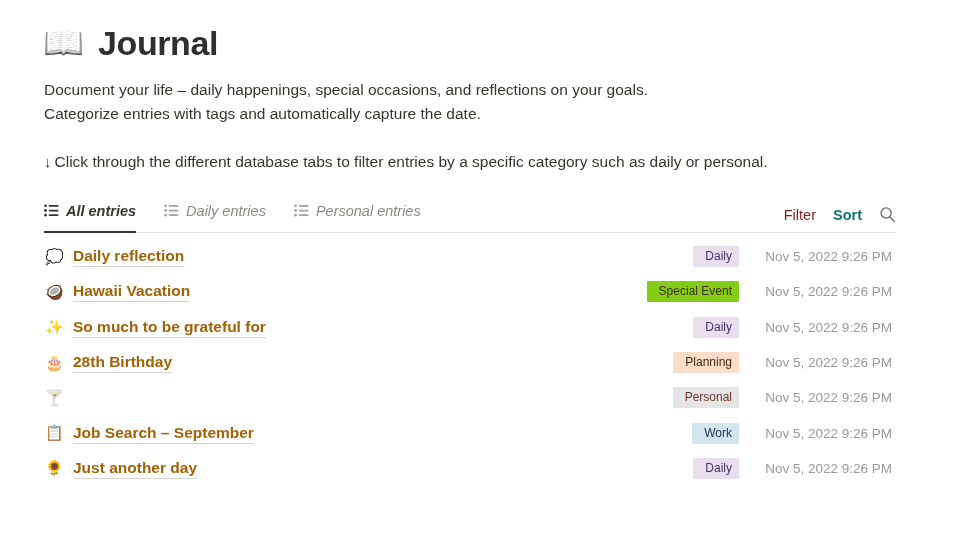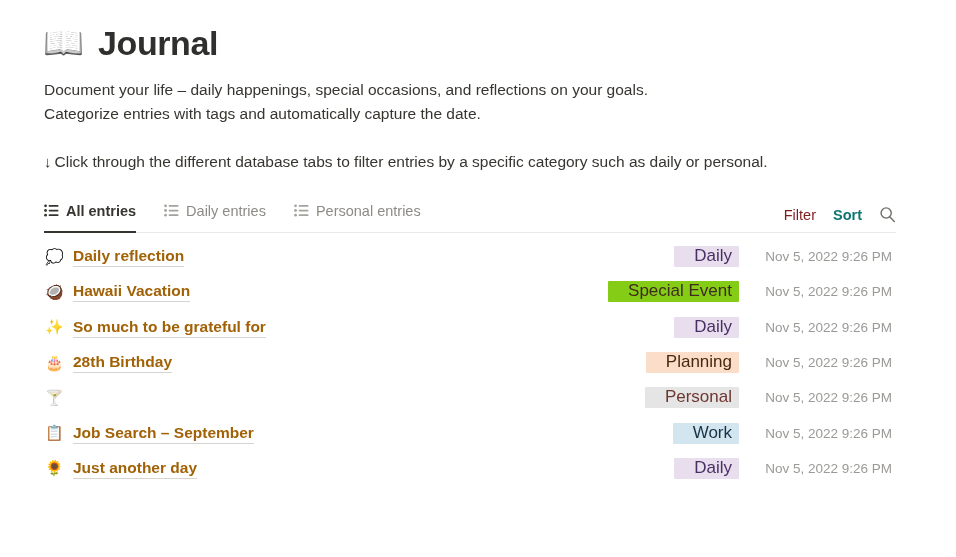--- a/index.html
+++ b/index.html
@@ -78,20 +78,21 @@
     display: flex;
     align-items: flex-end;
     justify-content: space-between;
     border-bottom: 1px solid #e9e9e7;
     height: 35px;
   }
   .tabs {
     display: flex;
     align-items: flex-start;
     height: 100%;
+    font-style: italic;
   }
   .tab {
     display: flex;
     align-items: center;
     gap: 7px;
     height: 100%;
     padding: 0 12px 9px 2px;
     margin-right: 14px;
     font-size: 14.5px;
     color: #8d8b86;
@@ -164,23 +165,23 @@
 
   .tag-cell {
     width: 116px;
     flex: none;
     display: flex;
     justify-content: flex-end;
     align-items: center;
   }
   .tag {
     display: inline-block;
-    padding: 2px 7px 3px 20px;
+    padding: 2px 7px 3px 12px;
     border-radius: 1px;
-    font-size: 17px;
+    font-size: 12px;
     line-height: 16px;
     white-space: nowrap;
   }
 
   .date-cell {
     width: 155px;
     flex: none;
     text-align: right;
     font-size: 13.5px;
     color: #9b9a97;

